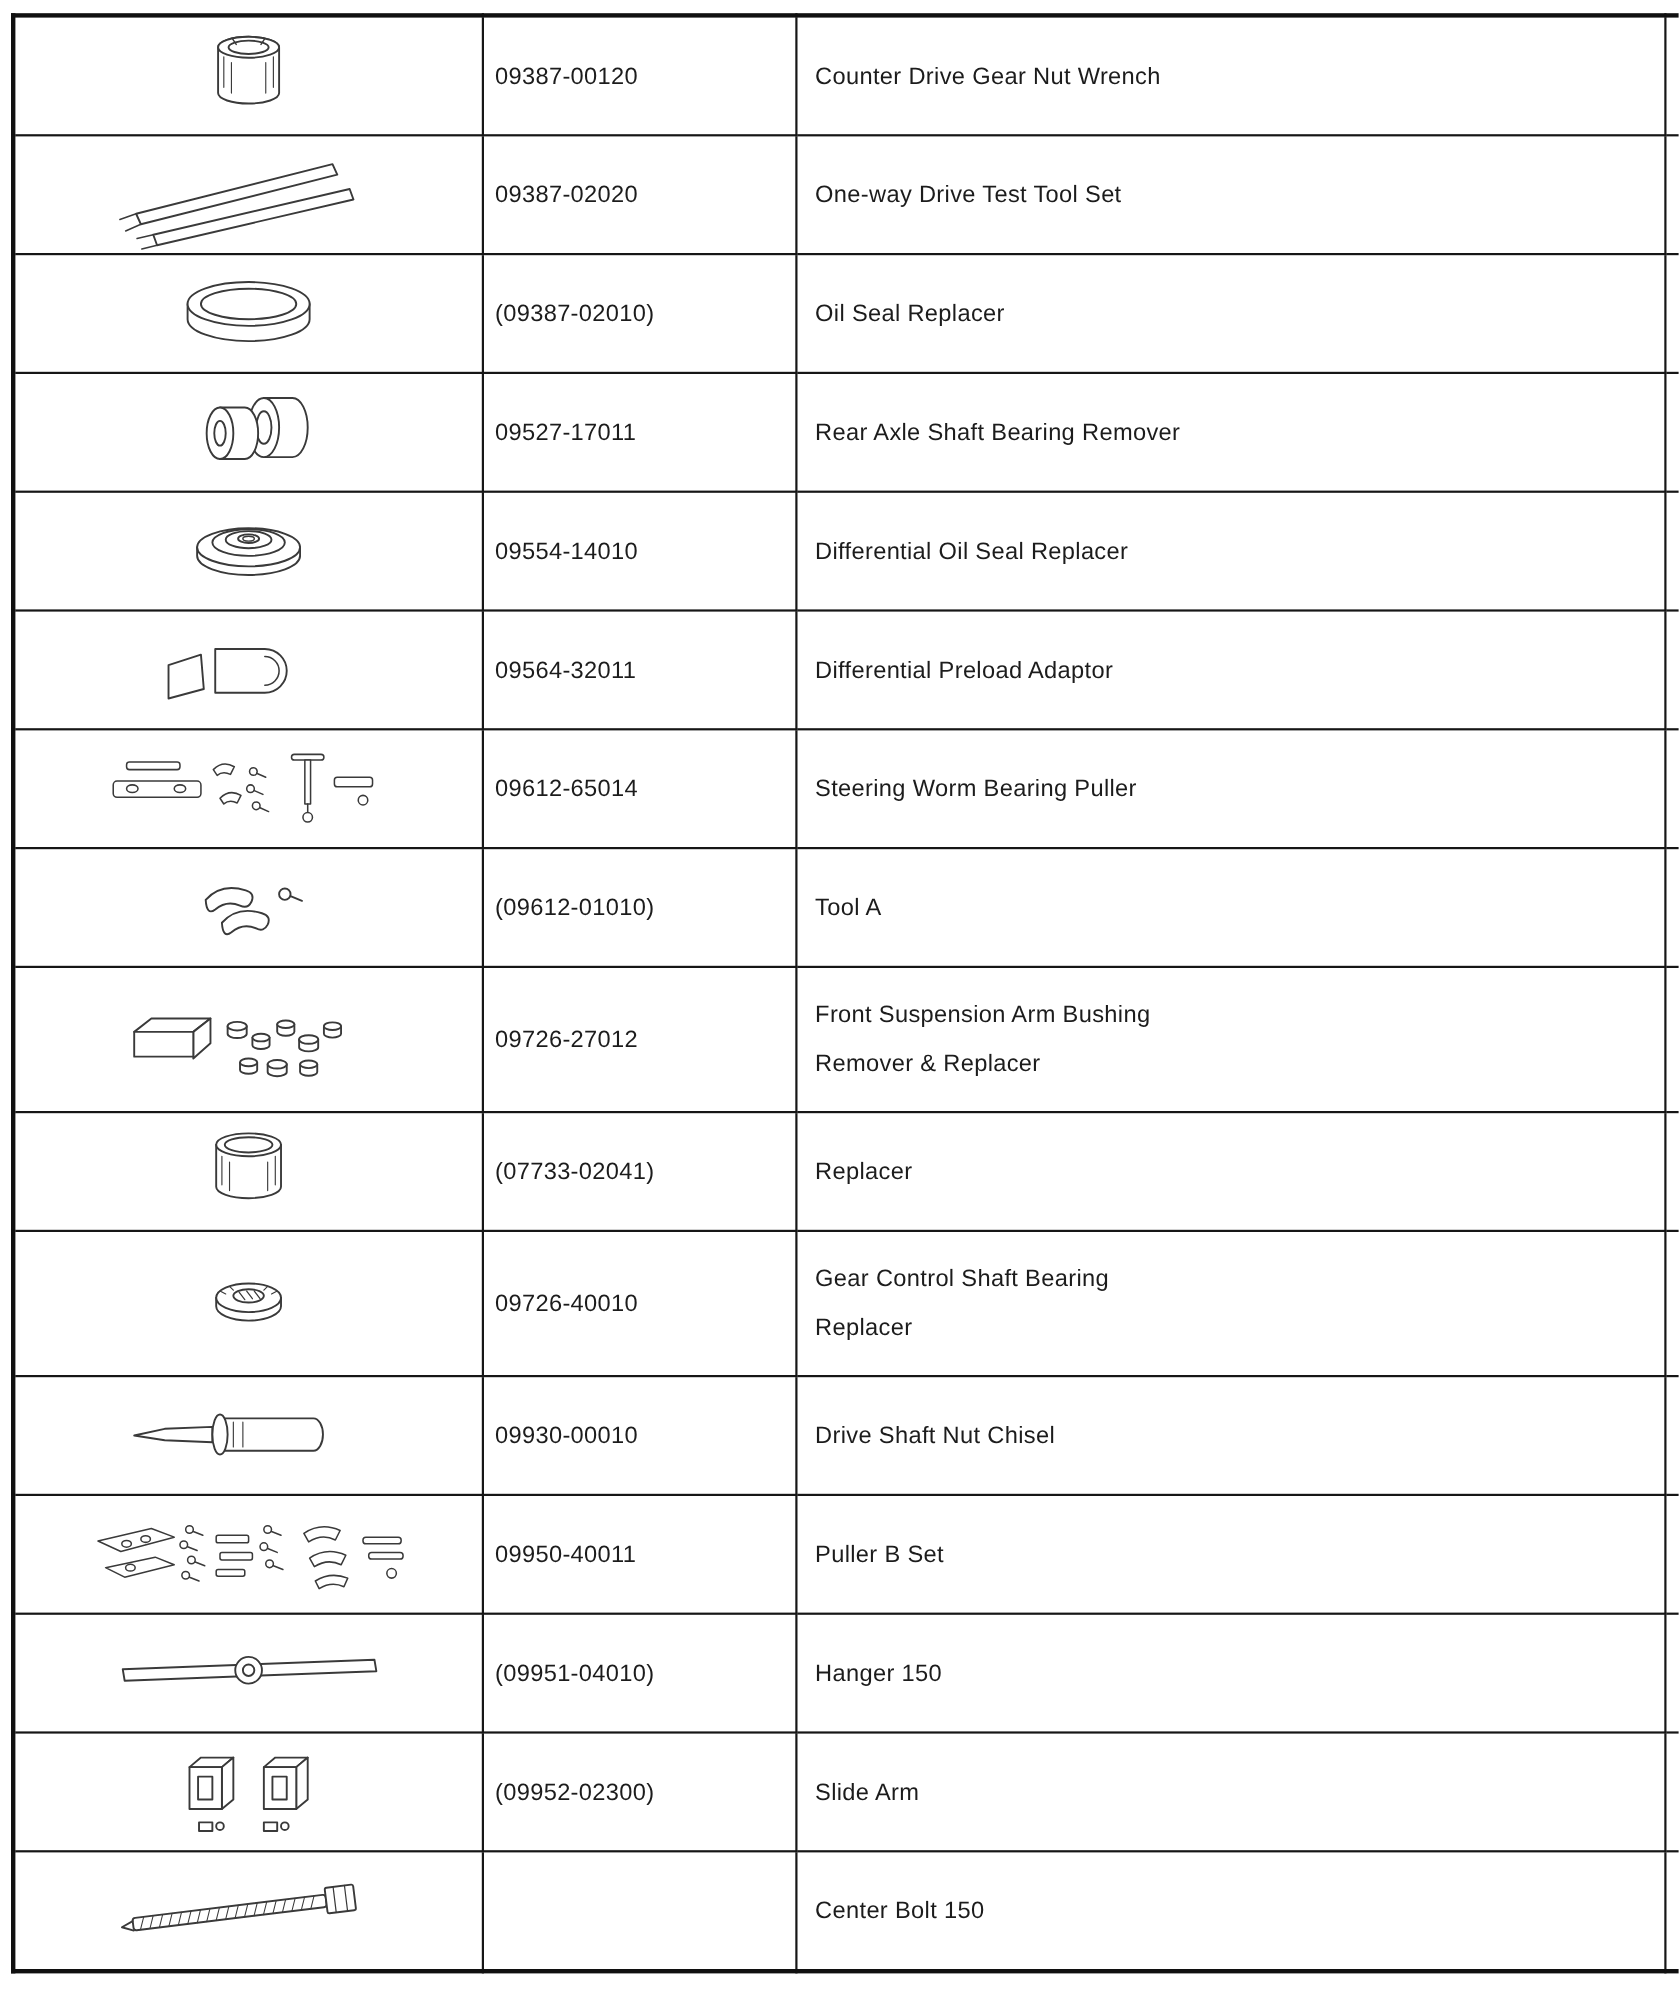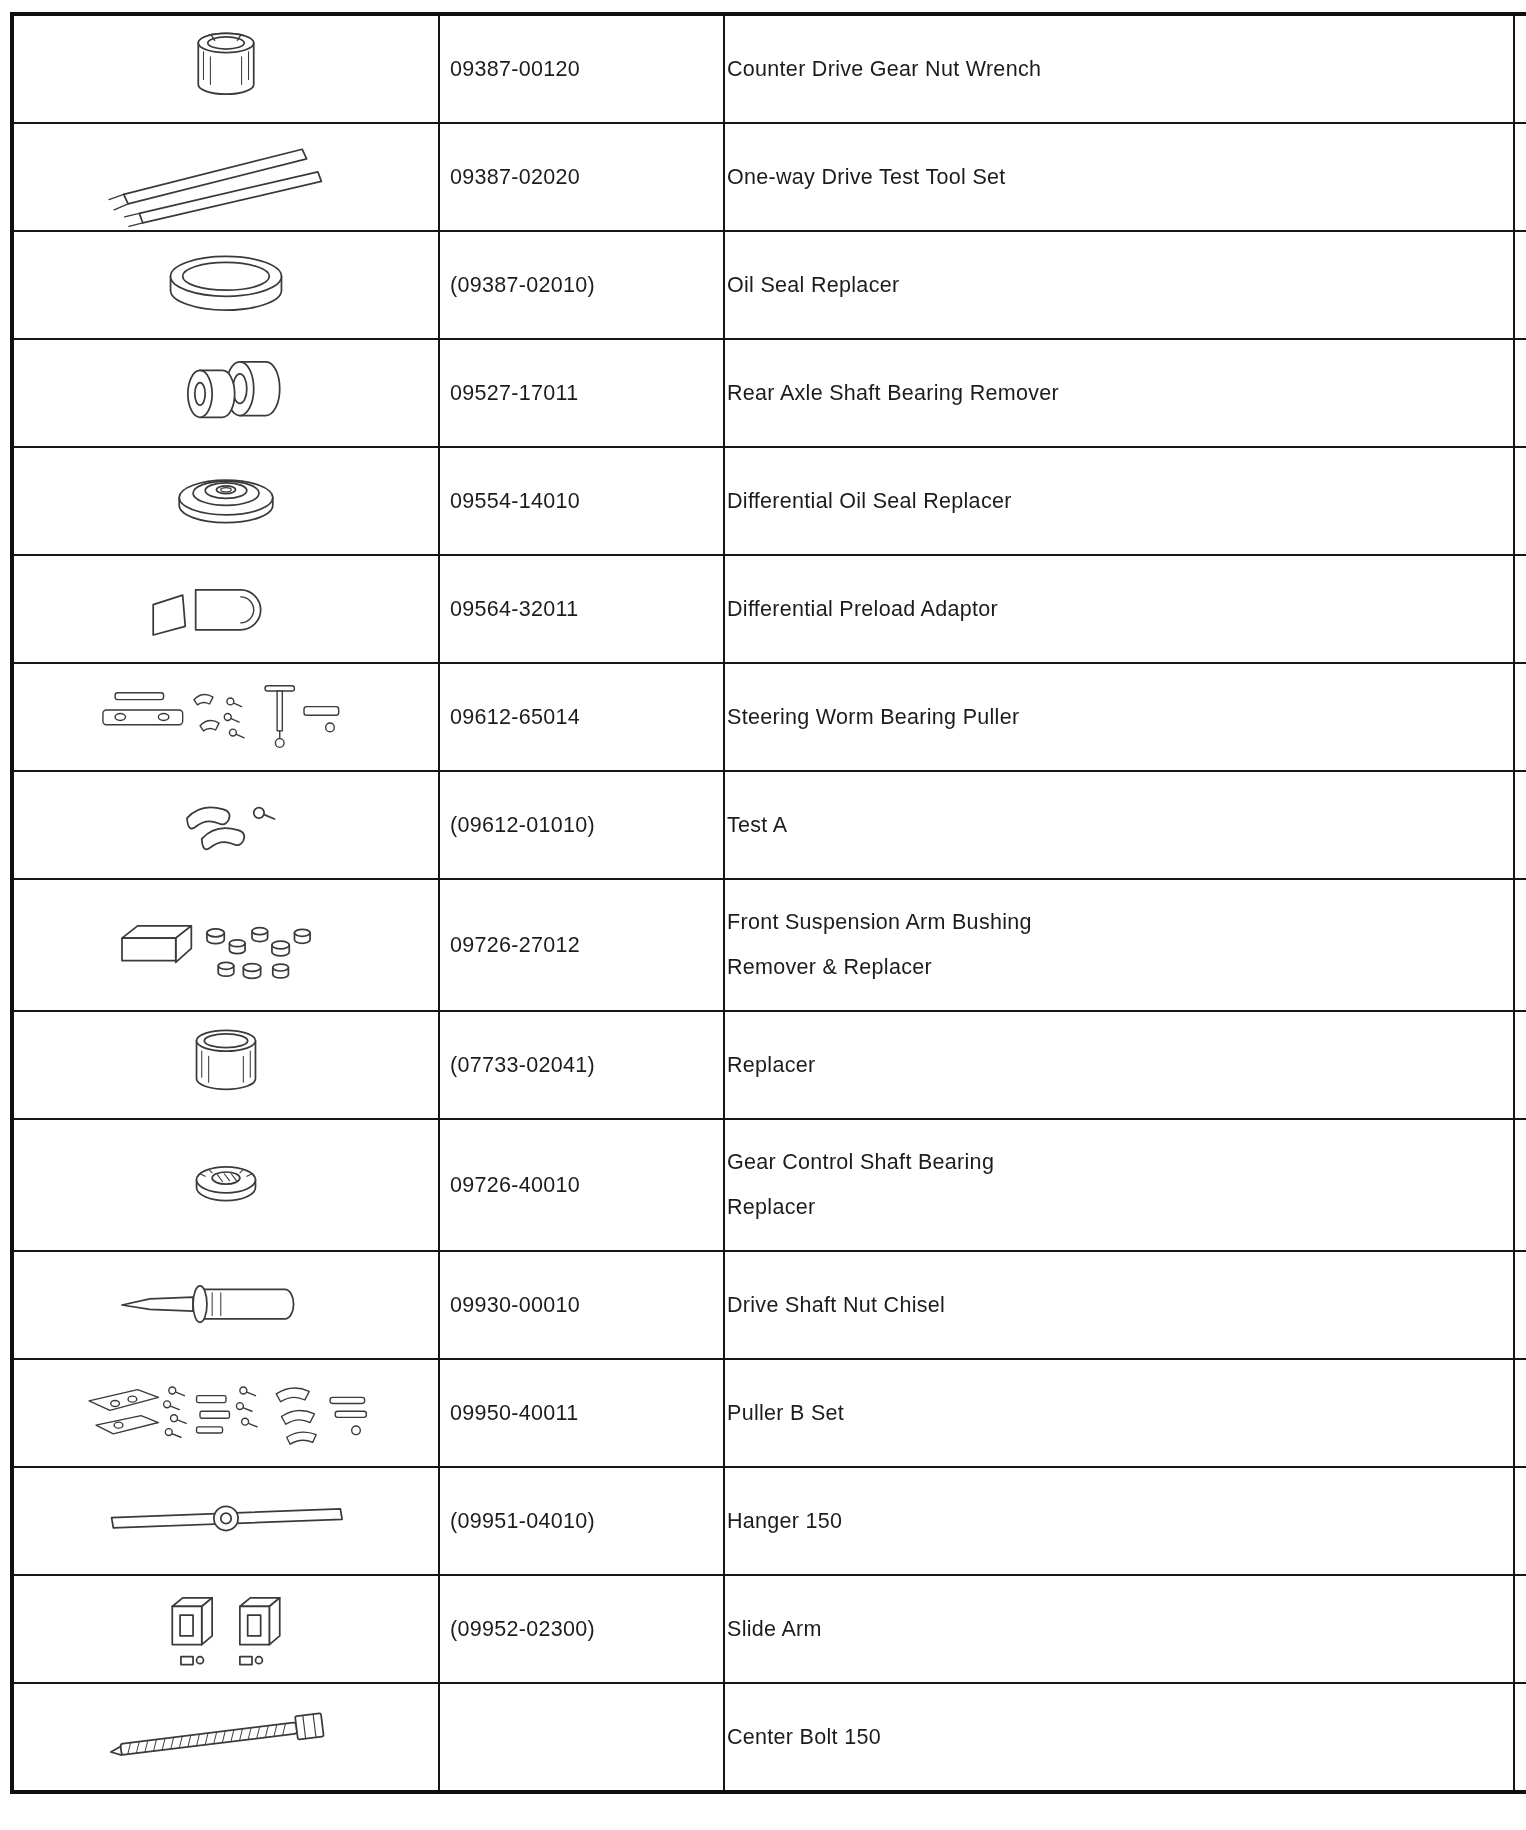--- a/index.html
+++ b/index.html
@@ -11,21 +11,21 @@
   }
   .page { position: absolute; inset: 0; background: #ffffff; }
   table.sst-table {
     position: absolute; left: 10px; top: 12px; width: 1506px;
     border-collapse: collapse; table-layout: fixed; background: #fff;
     border: 4px solid #101010;
   }
   table.sst-table td { border: 2px solid #161616; vertical-align: middle; overflow: hidden; }
   td.cell-illustration { width: 427px; text-align: center; }
   td.cell-part { width: 285px; padding-left: 10px; }
-  td.cell-name { width: 790px; padding-left: 2px; }
+  td.cell-name { width: 790px; padding-left: 16px; }
   td.cell-edge { width: 25px; }
   tr.tool-row { height: 100px; }
   tr.tool-row.tall { height: 132px; }
   .part-number, .name-line {
     font-size: 21.5px; letter-spacing: 0.3px; color: #1c1c1c; white-space: nowrap;
   }
   .name-line { line-height: 45px; }
   .tool-icon { display: block; }
   .tool-icon svg { display: block; margin: 0 auto; width: 312px; height: 104px; }
 </style>
@@ -223,21 +223,21 @@
                   <path d="M224 48 l12 5" fill="none"></path>
                 </g>
               </svg>
             </span>
     </td>
     <td class="cell-part">
       <span class="part-number">(09612-01010)</span>
     </td>
     <td class="cell-name">
       <div class="tool-name">
-              <div class="name-line">Test A</div>
+              <div class="name-line">Tool A</div>
             </div>
     </td>
     <td class="cell-edge"></td>
   </tr>
         <tr class="tool-row tall">
     <td class="cell-illustration">
       <span class="tool-icon">
               <svg viewBox="0 0 360 120" xmlns="http://www.w3.org/2000/svg">
                 <g fill="#fff" stroke="#3a3a3a" stroke-width="2" stroke-linecap="round" stroke-linejoin="round">
                   <path d="M60 52 l18 -14 h62 l-18 14 z"></path>

